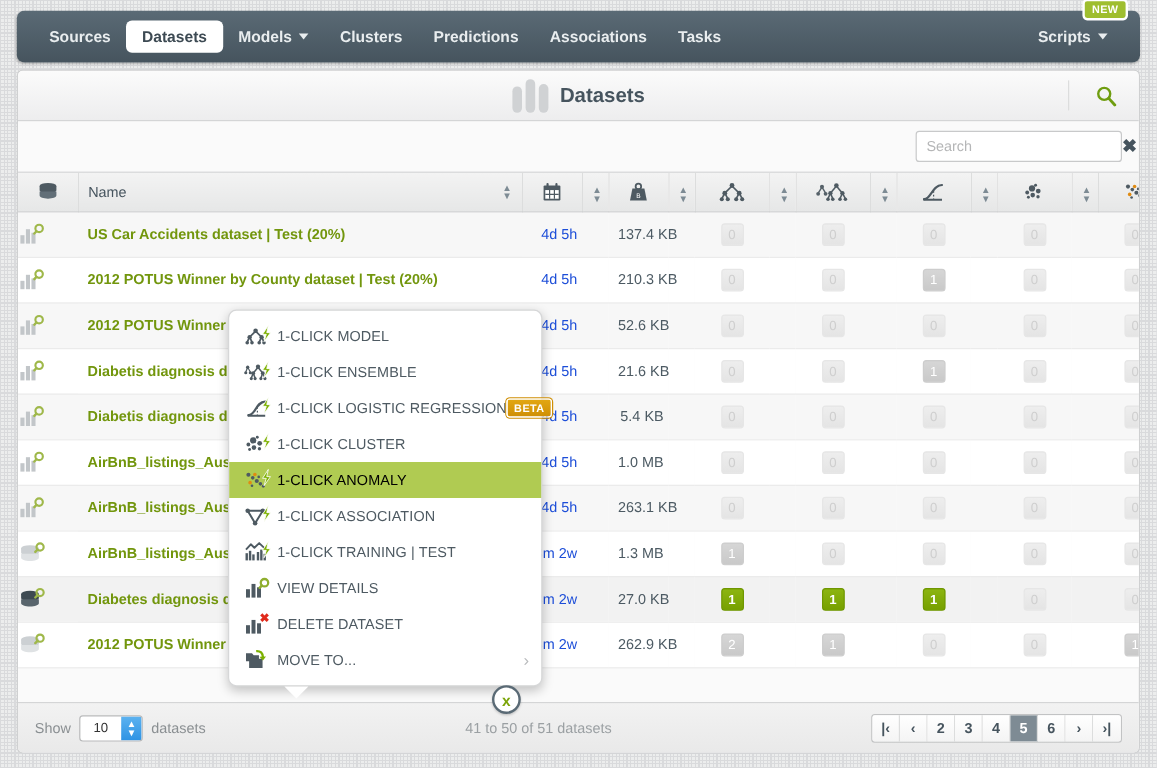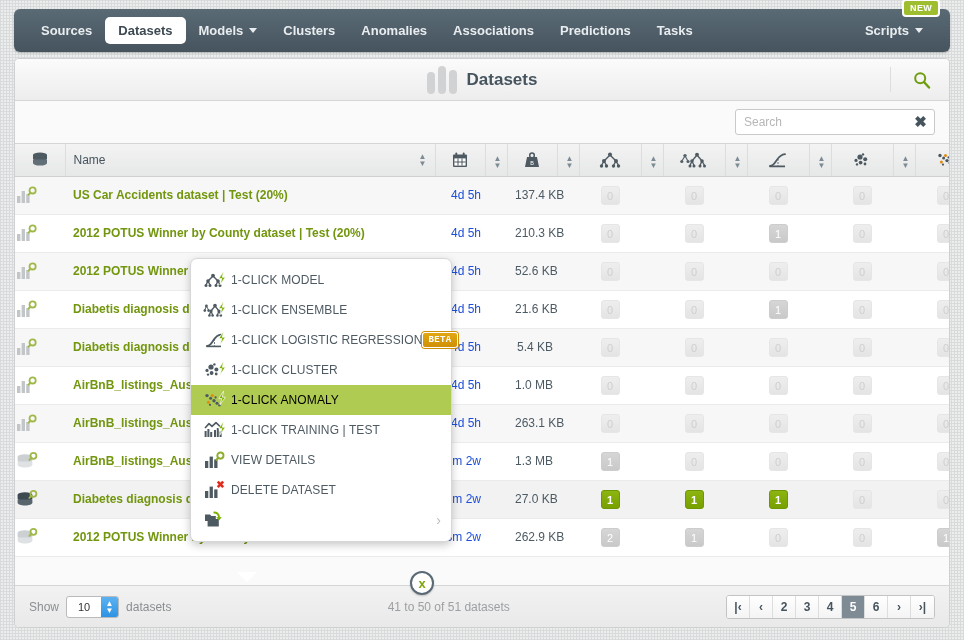--- a/index.html
+++ b/index.html
@@ -70,21 +70,21 @@
   .title-bars i:nth-child(3){ height: 24px; }
   .panel-title h1 { font-size: 17px; color: #46545e; font-weight: bold; }
   .title-sep { position: absolute; right: 58px; top: 8px; bottom: 8px; width: 1px; background: #dcdddd; }
   .title-search { position: absolute; right: 18px; top: 50%; transform: translateY(-50%); cursor:pointer; }
 
   .searchbar {
     height: 43px; background: #fafafa; border-bottom: 1px solid #d4d5d6;
     display: flex; align-items: center; justify-content: flex-end; padding-right: 14px;
   }
   .searchbox {
-    width: 200px; height: 26px; background: #fff;
+    width: 172px; height: 26px; background: #fff;
     border: 1px solid #c8c9ca; border-radius: 3px;
     display: flex; align-items: center;
   }
   .searchbox input {
     flex: 1; border: 0; outline: 0; height: 100%;
     padding: 0 8px; font-size: 12px; color: #555;
     font-family: "Liberation Sans", sans-serif; background: transparent;
   }
   .searchbox input::placeholder { color: #b5b6b7; }
   .clear-x {
@@ -173,21 +173,21 @@
   .mi {
     display: flex; align-items: center; height: 30px; padding: 0 10px;
     font-size: 12px; color: #4e5a62; cursor: pointer; letter-spacing: .1px;
   }
   .mi.hl { background: #b0cb52; color: #000000; }
   .mi .mi-ico { width: 30px; flex: 0 0 30px; display: flex; align-items: center; justify-content: center; }
   .mi .mi-label { flex: 1; white-space: nowrap; }
   .beta {
     background: linear-gradient(180deg,#e2a712 0%,#cf8f06 100%); color: #fff;
     font-size: 9px; font-weight: bold; padding: 2px 5px; border-radius: 3px;
-    border: 1px solid #fff; box-shadow: 0 0 0 1px #cf8f06; margin-right: 4px; letter-spacing:.4px;font-family:Liberation Mono, monospace;
+    border: 1px solid #fff; box-shadow: 0 0 0 1px #cf8f06; margin-right: 4px; letter-spacing:.4px;
   }
   .submenu-arrow { color: #b9bbbd; font-size: 14px; margin-left: auto; }
   .ctx-tail {
     position: absolute; left: 222px; top: 513px; width: 0; height: 0;
     border-left: 10px solid transparent; border-right: 10px solid transparent;
     border-top: 10px solid #ffffff; z-index: 51;
   }
   .closebtn {
     position: absolute; left: 395px; top: 512px; width: 24px; height: 24px;
     border-radius: 50%; background: #fff; border: 2px solid #5a6a75;
@@ -210,27 +210,24 @@
       <span>Datasets</span>
     </div>
     <div class="navitem">
       <span>Models</span>
       <span class="caret"></span>
     </div>
     <div class="navitem">
       <span>Clusters</span>
     </div>
     <div class="navitem">
-      <span>Anomalies</span>
+      <span>Predictions</span>
     </div>
     <div class="navitem">
       <span>Associations</span>
-    </div>
-    <div class="navitem">
-      <span>Predictions</span>
     </div>
     <div class="navitem">
       <span>Tasks</span>
     </div>
     <div class="nav-spacer"></div>
     <div class="navitem scripts-wrap">
       <span class="newbadge">NEW</span>
       <span>Scripts</span>
       <span class="caret"></span>
     </div>
@@ -760,20 +757,32 @@
               <circle cx="12.6" cy="7.4" r="1.1" fill="#4e5a62"></circle>
               <circle cx="7" cy="14.8" r="1.1" fill="#4e5a62"></circle>
               <path d="M20.6 1.2 L15.8 8.6 L18.9 8.6 L17 14.8 L22.4 7.2 L19.3 7.2 Z" fill="#7cb000" stroke="#fff" stroke-width=".7"></path>
             </svg>
           </span>
           <span class="mi-label">1-CLICK ANOMALY</span>
         </div>
         <div class="mi">
           <span class="mi-ico">
             <svg width="26" height="20" viewBox="0 0 26 20">
+              <path d="M3.4 5.6 L16 5.6 L9.6 16 Z" fill="none" stroke="#4e5a62" stroke-width="1.7" stroke-linejoin="round"></path>
+              <circle cx="3.4" cy="5.6" r="1.9" fill="#4e5a62"></circle>
+              <circle cx="16" cy="5.6" r="1.9" fill="#4e5a62"></circle>
+              <circle cx="9.6" cy="16" r="1.9" fill="#4e5a62"></circle>
+              <path d="M20.6 1.2 L15.8 8.6 L18.9 8.6 L17 14.8 L22.4 7.2 L19.3 7.2 Z" fill="#7cb000" stroke="#fff" stroke-width=".7"></path>
+            </svg>
+          </span>
+          <span class="mi-label">1-CLICK ASSOCIATION</span>
+        </div>
+        <div class="mi">
+          <span class="mi-ico">
+            <svg width="26" height="20" viewBox="0 0 26 20">
               <rect x="1.6" y="11" width="2" height="6" fill="#4e5a62"></rect>
               <rect x="4.4" y="9" width="2" height="8" fill="#4e5a62"></rect>
               <rect x="7.2" y="12" width="2" height="5" fill="#4e5a62"></rect>
               <rect x="11" y="10" width="2" height="7" fill="#4e5a62"></rect>
               <rect x="13.8" y="8" width="2" height="9" fill="#4e5a62"></rect>
               <rect x="16.6" y="11.5" width="2" height="5.5" fill="#4e5a62"></rect>
               <path d="M2 8 L6 3.6 L9 6.4 L13 2.6 L17.6 7" fill="none" stroke="#4e5a62" stroke-width="1.6" stroke-linejoin="round"></path>
               <path d="M20.6 1.2 L15.8 8.6 L18.9 8.6 L17 14.8 L22.4 7.2 L19.3 7.2 Z" fill="#7cb000" stroke="#fff" stroke-width=".7"></path>
             </svg>
           </span>
@@ -804,20 +813,21 @@
         </div>
         <div class="mi">
           <span class="mi-ico">
             <svg width="26" height="20" viewBox="0 0 26 20">
               <path d="M2 4.4h5l1.4 1.6h4.4v5H2z" fill="#4e5a62"></path>
               <path d="M4.6 9h11.2v7.6H4.6z" fill="#4e5a62"></path>
               <path d="M10.5 2.6 q5.4 -.4 5.6 5.2" fill="none" stroke="#7cb000" stroke-width="1.9"></path>
               <path d="M13.2 7.2 l2.9 3.2 l2.6 -3.4z" fill="#7cb000"></path>
             </svg>
           </span>
+          <span class="mi-label">MOVE TO...</span>
           <span class="submenu-arrow">›</span>
         </div>
       </div>
     <div class="ctx-tail"></div>
     <div class="closebtn">x</div>
 
     <div class="footer">
       <div class="foot-left">
         <span>Show</span>
         <span class="stepper">

